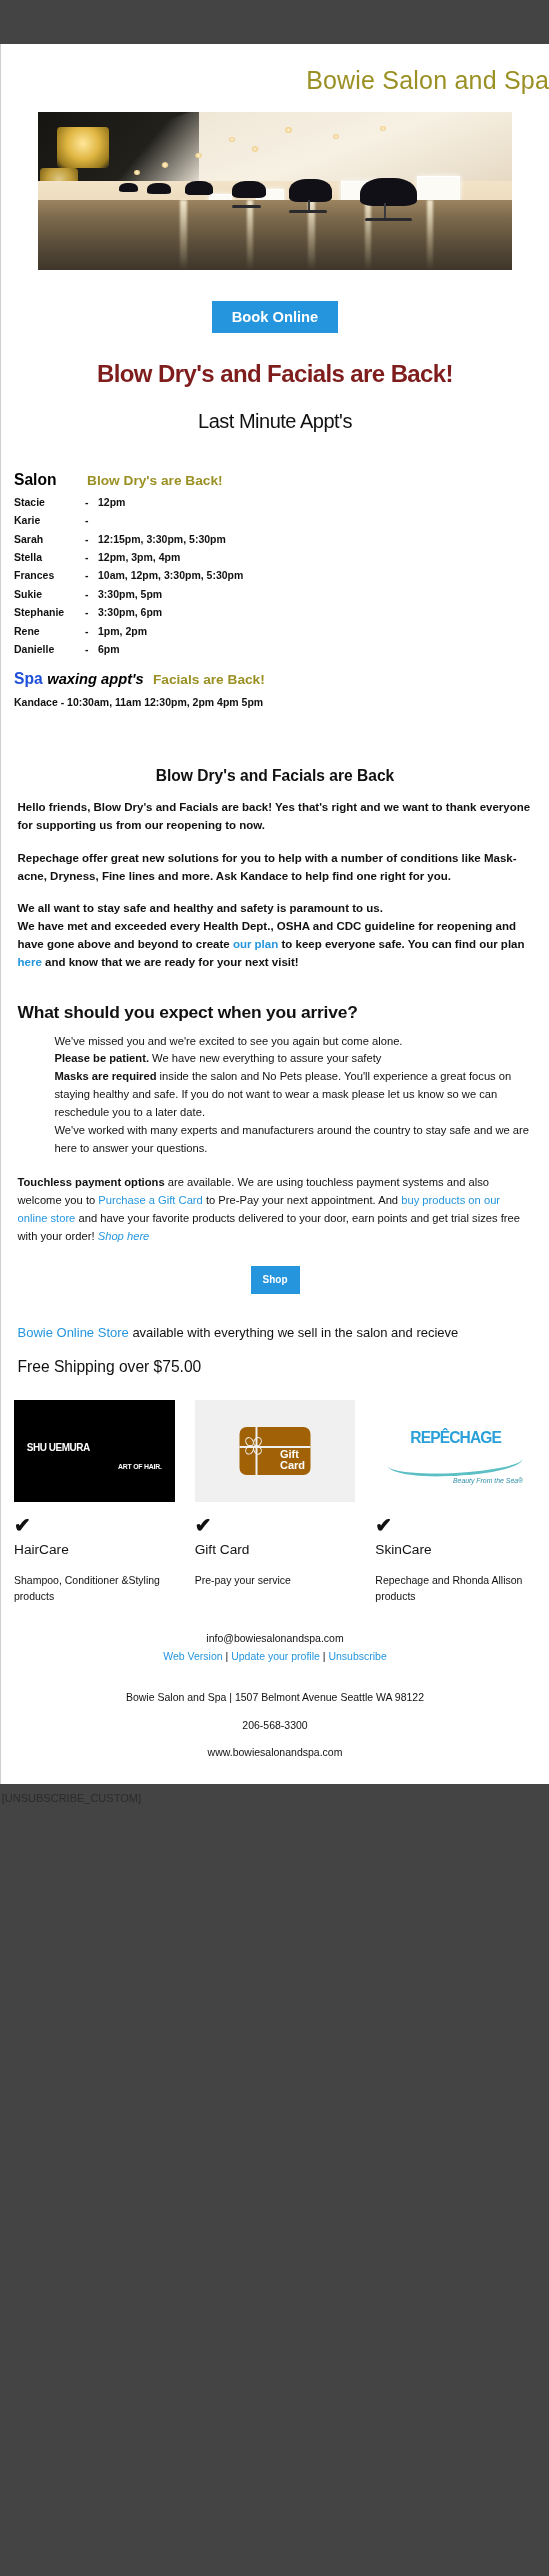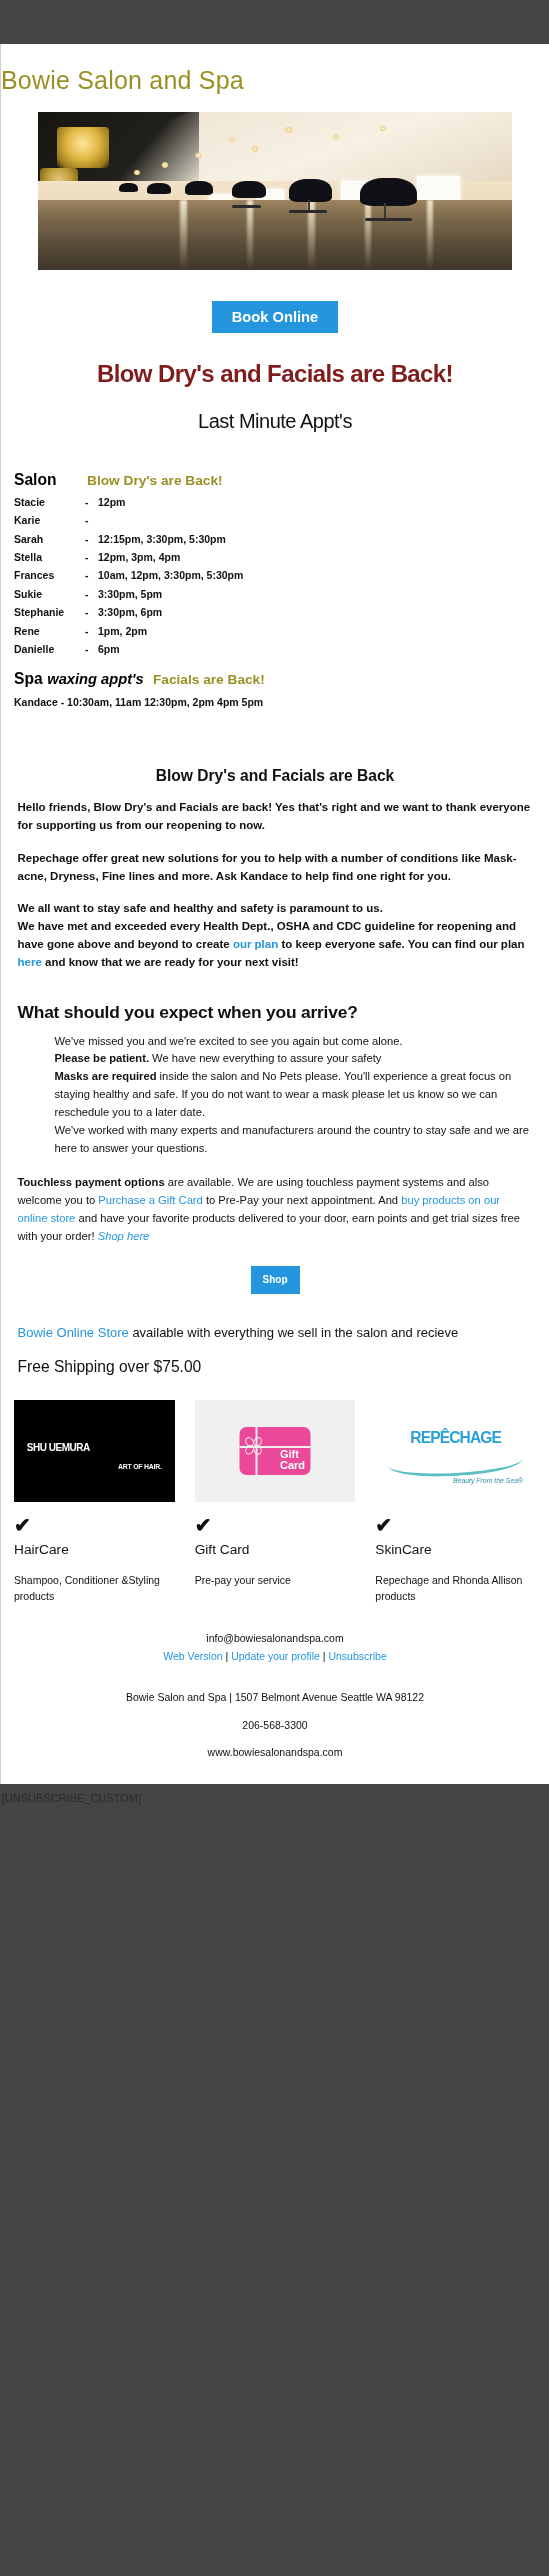--- a/index.html
+++ b/index.html
@@ -18,26 +18,27 @@
   .topbar { height: 44px; background: #444444; }
   .sheet {
     background: #ffffff;
     border-left: 0.9px solid #cfcfcf;
     border-right: 0.9px solid #cfcfcf;
     padding: 0;
     min-height: 2;
   }
   
   .brand-title {
-    text-align: left;
+    text-align: right;
     color: #9a9024;
     font-size: 25px;
     font-weight: 400;
     padding: 22px 0 16.5px 0;
     letter-spacing: 0.2px;
+    margin-left: 45px;
   }
   
   .hero-wrap { padding: 0 37px; }
   .hero {
     width: 100%;
     height: 158px;
     position: relative;
     overflow: hidden;
     background: linear-gradient(175deg,#2c2a26 0%,#3a372f 12%,#e8dccb 13%,#f3ead9 30%,#d9c5a5 52%,#8d7a5c 62%,#6b5a43 75%,#4a3e2e 100%);
   }
@@ -129,21 +130,21 @@
   }
   .sched-row {
     display:flex; padding: 6.4px 0 0 13px; font-size:10.5px; font-weight:bold; color:#111;
   }
   .sched-row .name { width:71px; flex:0 0 71px; }
   .sched-row .dash { width:13px; flex:0 0 13px; }
   .sched-row .times { flex:1; }
   .spa-head {
     display:flex; align-items:baseline; padding: 14.7px 0 0 13px;
   }
-  .spa-head .w1 { font-size:15.6px; font-weight:bold; color:#000000; }
+  .spa-head .w1 { font-size:15.6px; font-weight:bold; color:#1d4ed8; }
   .spa-head .w2 { font-size:14.7px; font-weight:bold; font-style:italic; color:#000; margin-left:4.6px; }
   .spa-head .w3 { font-size:13.7px; font-weight:bold; color:#9a9024; margin-left:9.2px; }
   .spa-row { padding: 8.2px 0 0 13px; font-size:10.5px; font-weight:bold; color:#111; }
   
   .article { padding: 59px 16.5px 0 16.5px; }
   .article h2 {
     margin:0; text-align:center; font-size:15.6px; font-weight:bold; color:#111;
   }
   .article p {
     font-size:11.5px; font-weight:bold; color:#111; line-height:1.55; margin:14.7px 0 0 0;
@@ -181,21 +182,21 @@
   .shu-txt {
     position:absolute; left:8%; top:42%; color:#fff; font-weight:bold;
     font-size:10px; letter-spacing:-0.5px;
   }
   .shu-sub {
     position:absolute; right:8%; top:62%; color:#fff; font-weight:bold; font-size:6.9px;
     letter-spacing:-0.2px;
   }
   .gc {
     position:absolute; left:50%; top:50%; transform:translate(-50%,-50%);
-    width:71px; height:48px; background:#ec4899; border-radius:7px;
+    width:71px; height:48px; background:#a16207; border-radius:7px;
   }
   .gc .hband { position:absolute; left:0; top:40%; width:100%; height:2.7px; background:#f0f0f1; }
   .gc .vband { position:absolute; left:22%; top:0; width:2.7px; height:100%; background:#f0f0f1; }
   .gc .bow {
     position:absolute; left:22%; top:40%; transform:translate(-50%,-50%);
     width:20px; height:18.3px;
   }
   .gc .bow span {
     position:absolute; width:8.2px; height:10px; border:1.8px solid #f0f0f1; border-radius:50%;
   }

